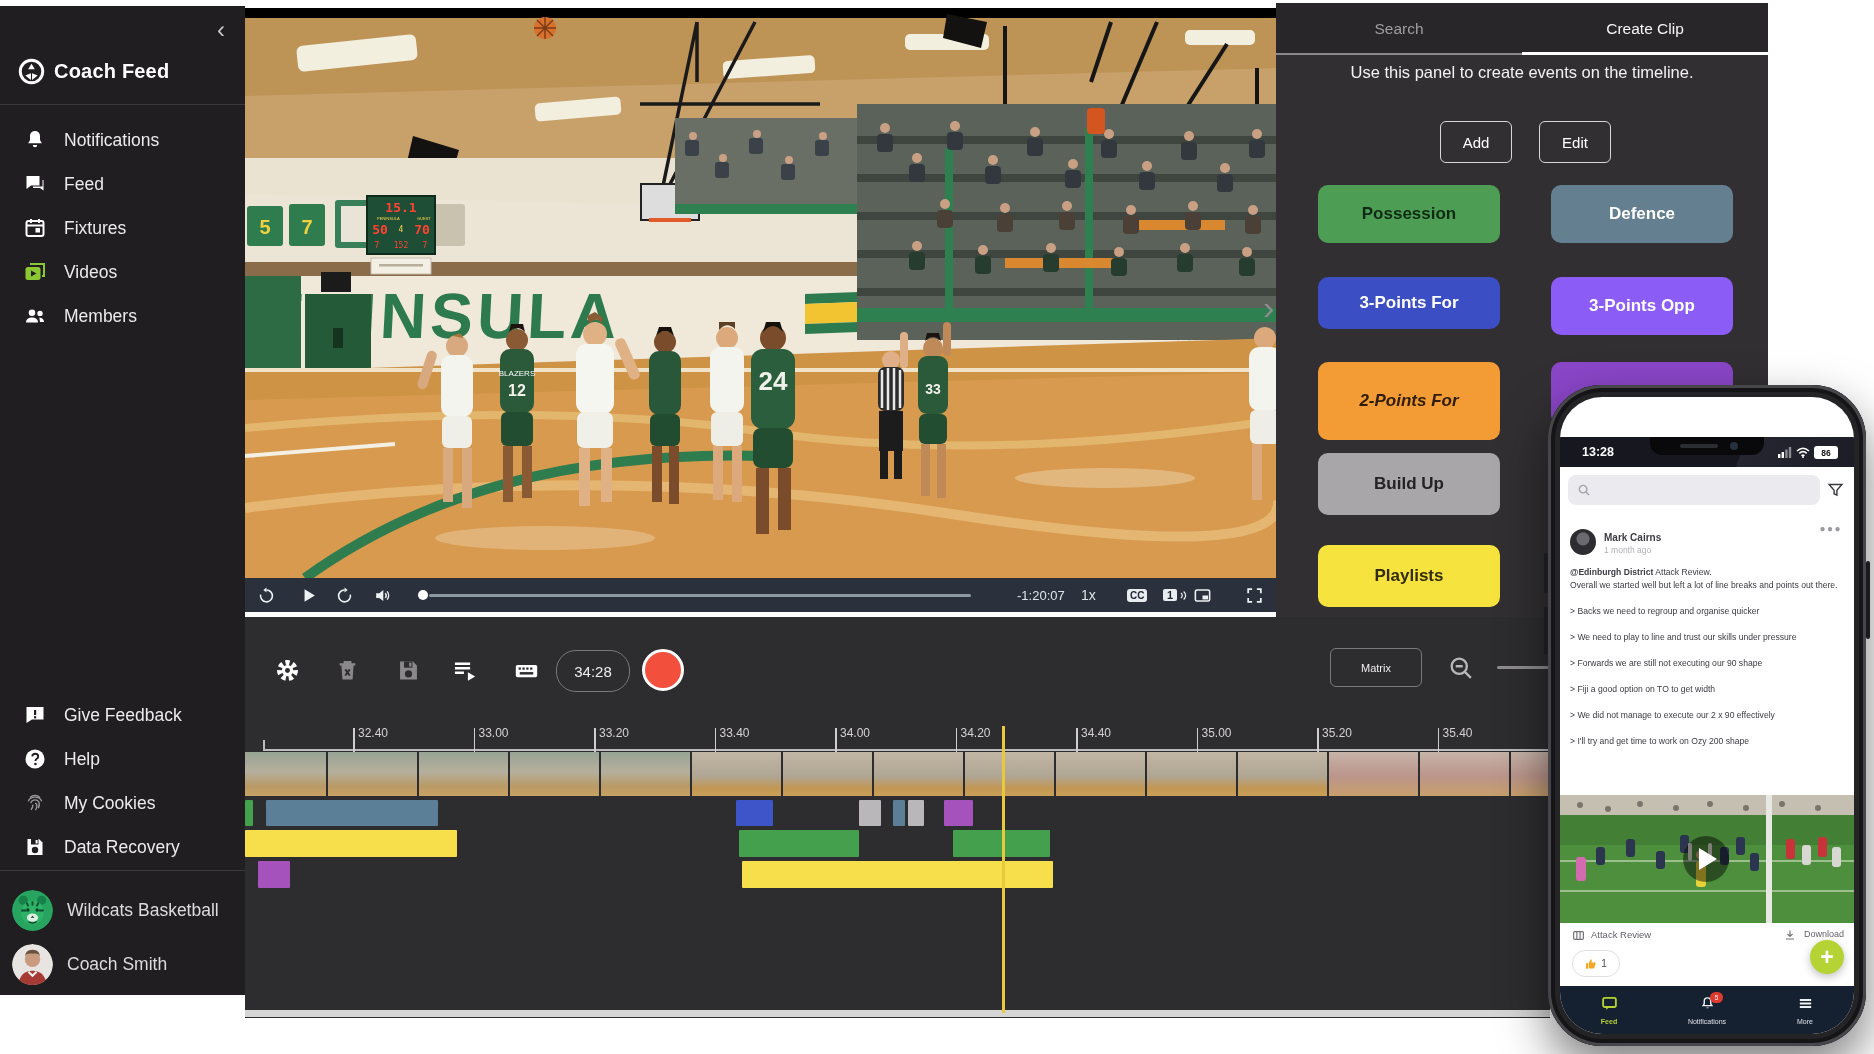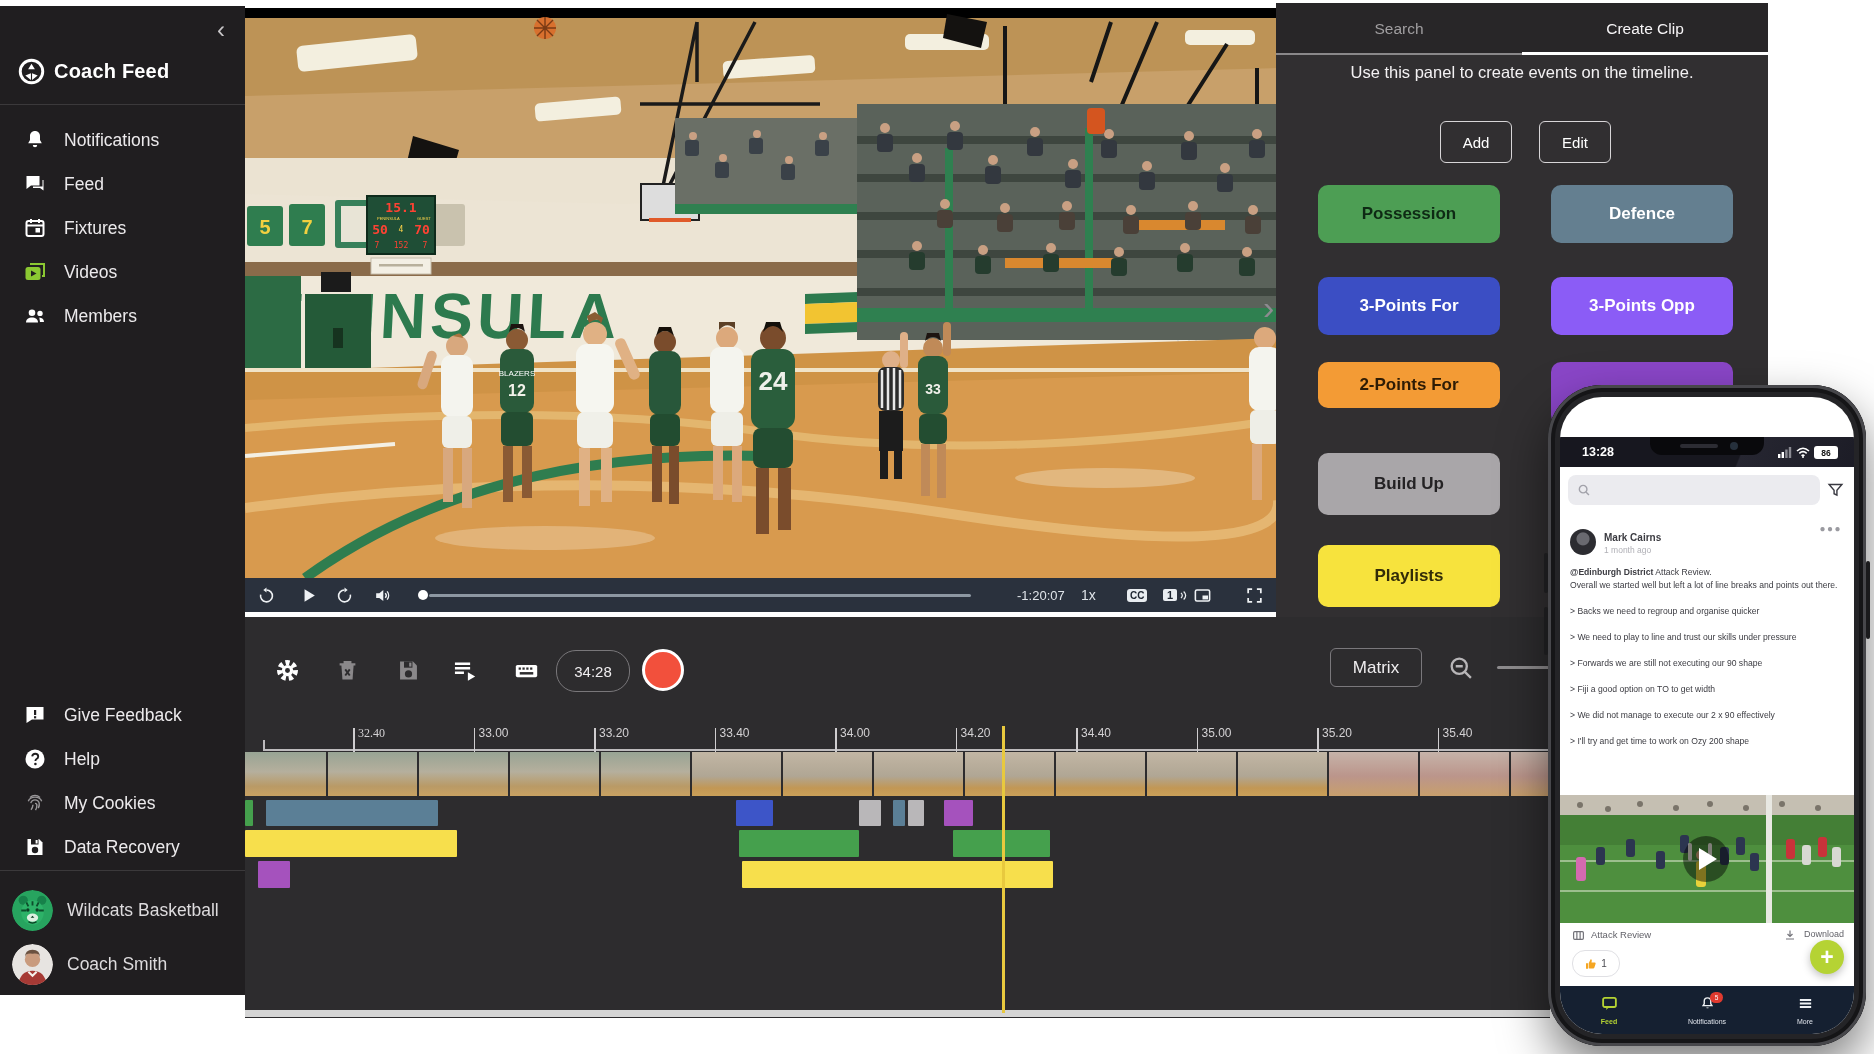--- a/index.html
+++ b/index.html
@@ -47,21 +47,21 @@
              font-size:17px;font-weight:bold;cursor:pointer;}
 
   
   .timeline{position:absolute;left:245px;top:617px;width:1305px;height:401px;background:#2d2c2e;}
   .tl-icon{position:absolute;top:38px;width:30px;height:30px;display:flex;align-items:center;justify-content:center;cursor:pointer;}
   .tl-icon svg{width:27px;height:27px;}
   .pill{position:absolute;left:311px;top:33px;width:72px;height:40px;border:1.5px solid #79777a;border-radius:20px;
         display:flex;align-items:center;justify-content:center;font-size:15px;color:#f0eef0;}
   .record{position:absolute;left:397px;top:32px;width:42px;height:42px;border-radius:50%;background:#f2503c;border:3px solid #fff;box-sizing:border-box;cursor:pointer;}
   .matrix{position:absolute;left:1085px;top:31px;width:90px;height:37px;border:1.5px solid #7a787c;border-radius:6px;
-          display:flex;align-items:center;justify-content:center;font-size:17px;color:#efedef;cursor:pointer;}
+          display:flex;align-items:center;justify-content:center;font-size:11px;color:#efedef;cursor:pointer;}
   .zoomout{position:absolute;left:1202px;top:37px;width:28px;height:28px;cursor:pointer;}
   .zslider{position:absolute;left:1252px;top:49px;width:52px;height:3px;background:#8e8c8e;border-radius:2px;cursor:pointer;}
   .ruler-line{position:absolute;left:18px;right:0;top:132px;height:1.5px;background:#bdbbbd;}
   .ruler-end{position:absolute;left:18px;top:123px;width:1.5px;height:10px;background:#bdbbbd;}
   .tick{position:absolute;top:111px;width:1.5px;height:24px;background:#cfcdcf;}
   .tick-label{position:absolute;top:109px;font-size:12px;color:#d4d2d4;white-space:nowrap;}
   .filmstrip{position:absolute;left:0;top:135px;width:1305px;height:44px;overflow:hidden;}
   .thumb{position:absolute;top:0;width:89px;height:44px;}
   .th-court{background:linear-gradient(180deg,#98a494 0%,#b5af9d 45%,#b99a66 78%,#c9a262 100%);}
   .th-crowd{background:linear-gradient(180deg,#c2b6a4 0%,#b0a694 55%,#c29754 82%,#caa058 100%);}
@@ -605,23 +605,23 @@
       <div class="tab active">Create Clip</div>
     </div>
     <div class="u-gray"></div>
     <div class="u-white"></div>
     <div class="instruction">Use this panel to create events on the timeline.</div>
     <div class="mode-btn" style="left:164px">Add</div>
     <div class="mode-btn" style="left:263px">Edit</div>
     <div id="event-grid">
         <div class="event-btn" style="left: 42px; top: 182px; height: 58px; background: rgb(77, 158, 84); color: rgb(14, 42, 20);">Possession</div>
         <div class="event-btn" style="left: 275px; top: 182px; height: 58px; background: rgb(100, 127, 144); color: rgb(255, 255, 255);">Defence</div>
-        <div class="event-btn" style="left: 42px; top: 274px; height: 58px; background: rgb(59, 78, 196); color: rgb(255, 255, 255);">3-Points For</div>
+        <div class="event-btn" style="left: 42px; top: 274px; height: 52px; background: rgb(59, 78, 196); color: rgb(255, 255, 255);">3-Points For</div>
         <div class="event-btn" style="left: 275px; top: 274px; height: 58px; background: #8b5cf6; color: rgb(255, 255, 255);">3-Points Opp</div>
-        <div class="event-btn" style="left: 42px; top: 359px; height: 46px; background: rgb(243, 155, 53); color: rgb(46, 28, 5);">2-Points For</div>
+        <div class="event-btn" style="left: 42px; top: 359px; height: 78px; background: rgb(243, 155, 53); color: rgb(46, 28, 5); font-style: italic;">2-Points For</div>
         <div class="event-btn" style="left: 275px; top: 359px; height: 63px; background: rgb(138, 70, 200); color: rgb(255, 255, 255);"></div>
         <div class="event-btn" style="left: 42px; top: 450px; height: 62px; background: rgb(169, 166, 169); color: rgb(36, 34, 36);">Build Up</div>
         <div class="event-btn" style="left: 42px; top: 542px; height: 62px; background: rgb(247, 227, 61); color: rgb(50, 44, 8);">Playlists</div>
       </div>
   </div>
 
   <div class="timeline">
     <div id="tl-toolbar">
         <div class="tl-icon" style="left: 27px;">
           <svg viewBox="0 0 24 24">
@@ -669,21 +669,21 @@
     <div class="matrix">Matrix</div>
     <div class="zoomout"><svg viewBox="0 0 24 24" fill="none" stroke="#b8b6b8" stroke-width="2">
           <circle cx="10.5" cy="10.5" r="6.5"></circle>
           <path d="M7.5 10.5h6M15.3 15.3l5.2 5.2"></path>
         </svg></div>
     <div class="zslider"></div>
     <div class="ruler-line"></div>
     <div class="ruler-end"></div>
     <div id="ruler-ticks">
         <div class="tick" style="left: 108px;"></div>
-        <div class="tick-label" style="left: 113px; font-family: Liberation Serif, serif;">32.40</div>
+        <div class="tick-label" style="left: 113px;">32.40</div>
         <div class="tick" style="left: 228.5px;"></div>
         <div class="tick-label" style="left: 233.5px;">33.00</div>
         <div class="tick" style="left: 349px;"></div>
         <div class="tick-label" style="left: 354px;">33.20</div>
         <div class="tick" style="left: 469.5px;"></div>
         <div class="tick-label" style="left: 474.5px;">33.40</div>
         <div class="tick" style="left: 590px;"></div>
         <div class="tick-label" style="left: 595px;">34.00</div>
         <div class="tick" style="left: 710.5px;"></div>
         <div class="tick-label" style="left: 715.5px;">34.20</div>

